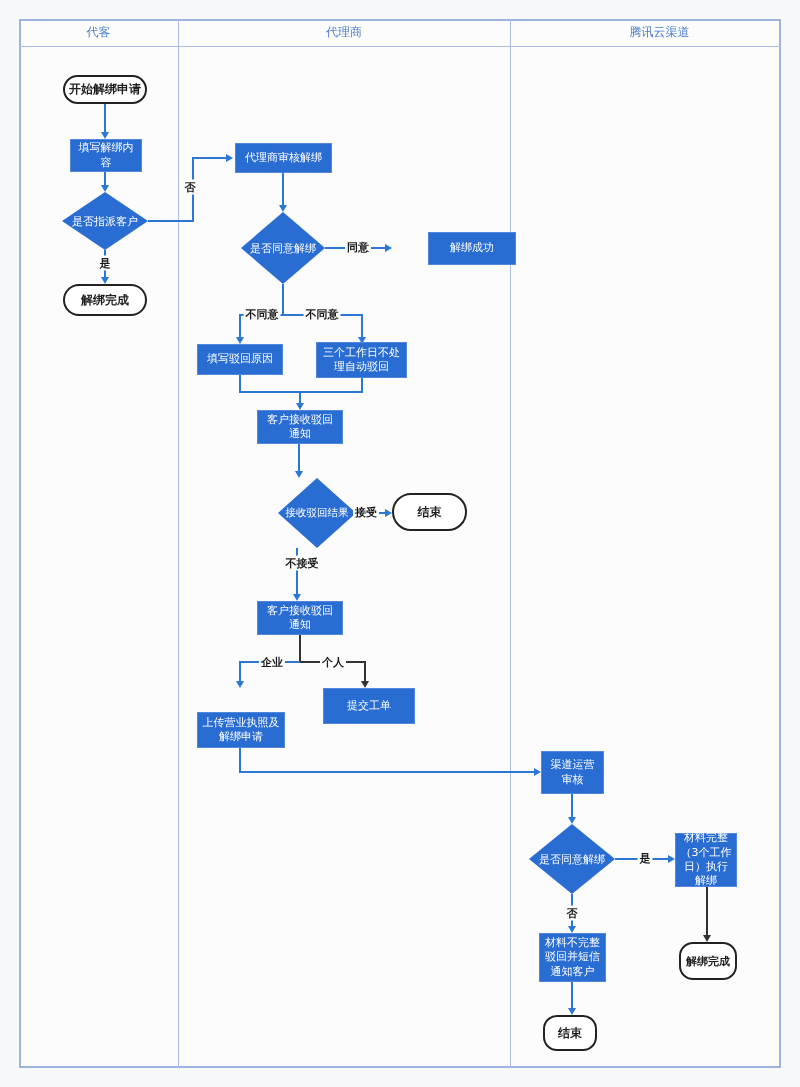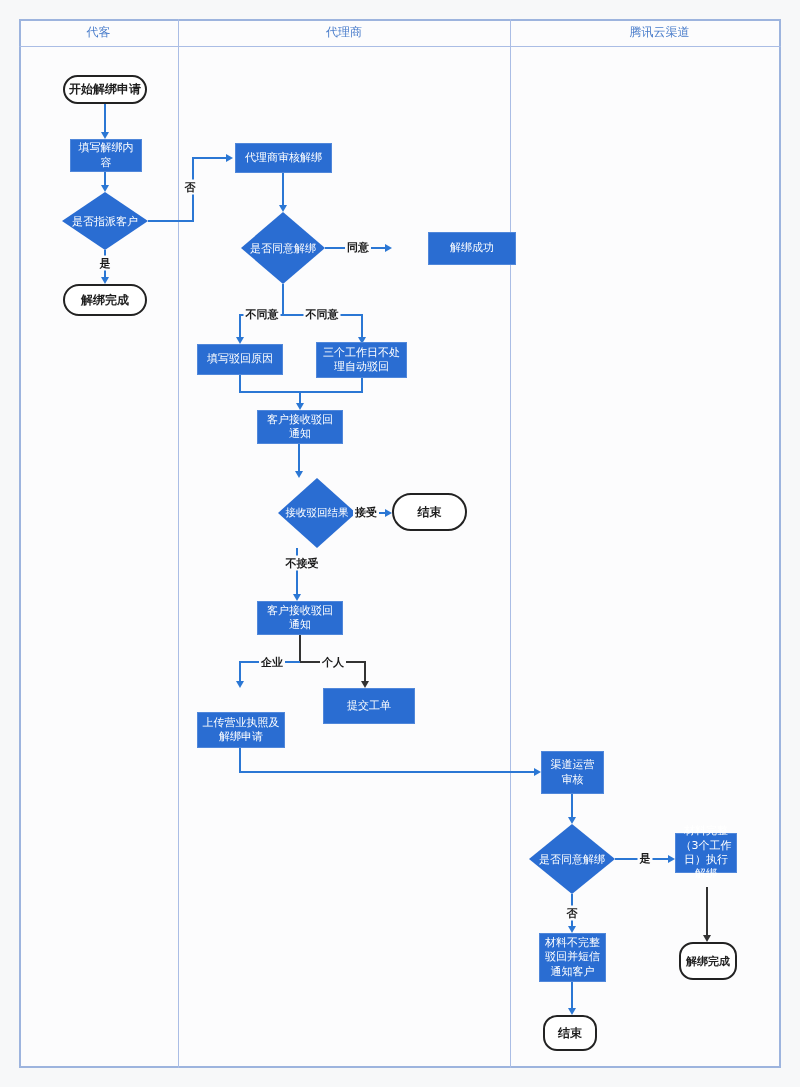--- a/index.html
+++ b/index.html
@@ -172,21 +172,21 @@
 
   <div class="node process" style="left:541px;top:751px;width:63px;height:43px;">渠道运营审核</div>
 
   <div class="node diamond" style="left:529px;top:824px;width:86px;height:70px;">
     <svg viewBox="0 0 100 100" preserveAspectRatio="none">
       <polygon points="50,0 100,50 50,100 0,50" fill="#2a6dd2"></polygon>
       </svg>
     <span>是否同意解绑</span>
   </div>
 
-  <div class="node process" style="left:675px;top:833px;width:62px;height:40px;">材料完整（3个工作日）执行解绑</div>
+  <div class="node process" style="left:675px;top:833px;width:62px;height:54px;">材料完整（3个工作日）执行解绑</div>
 
   <div class="node process" style="left:539px;top:933px;width:67px;height:49px;">材料不完整驳回并短信通知客户</div>
 
   <div class="node terminator" style="left:679px;top:942px;width:58px;height:38px;border-radius:14px;font-size:11px;">解绑完成</div>
 
   <div class="node terminator" style="left:543px;top:1015px;width:54px;height:36px;border-radius:14px;">结束</div>
 
 </div>
 
 </body></html>

